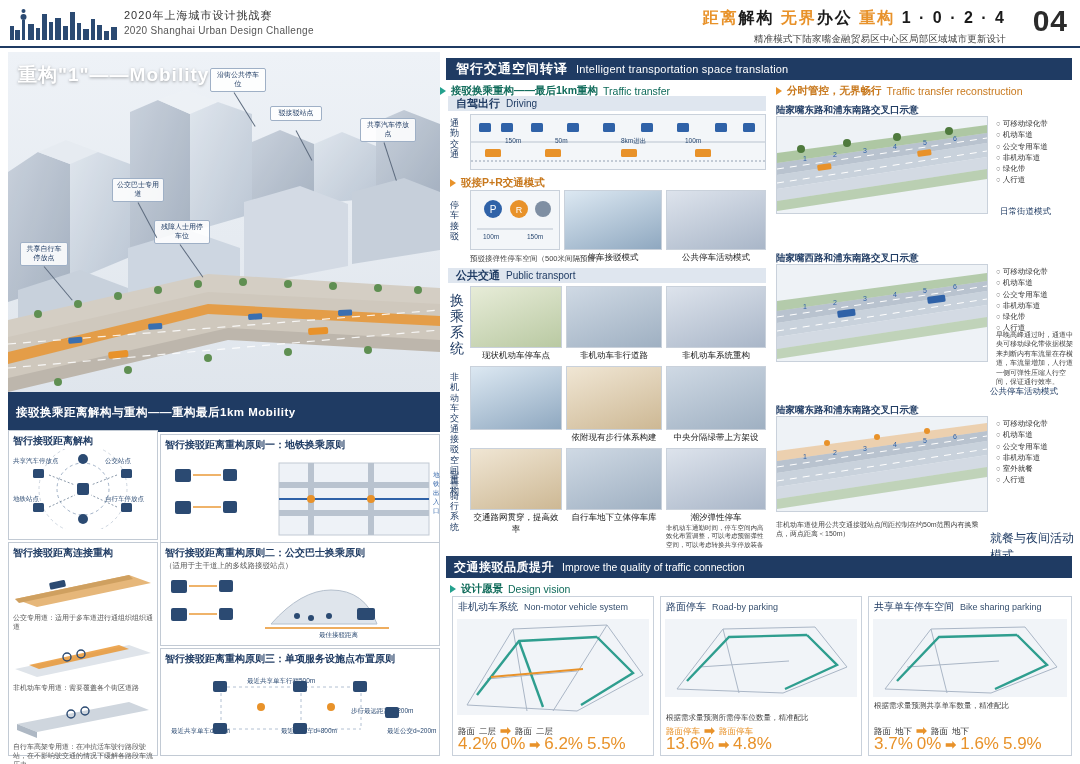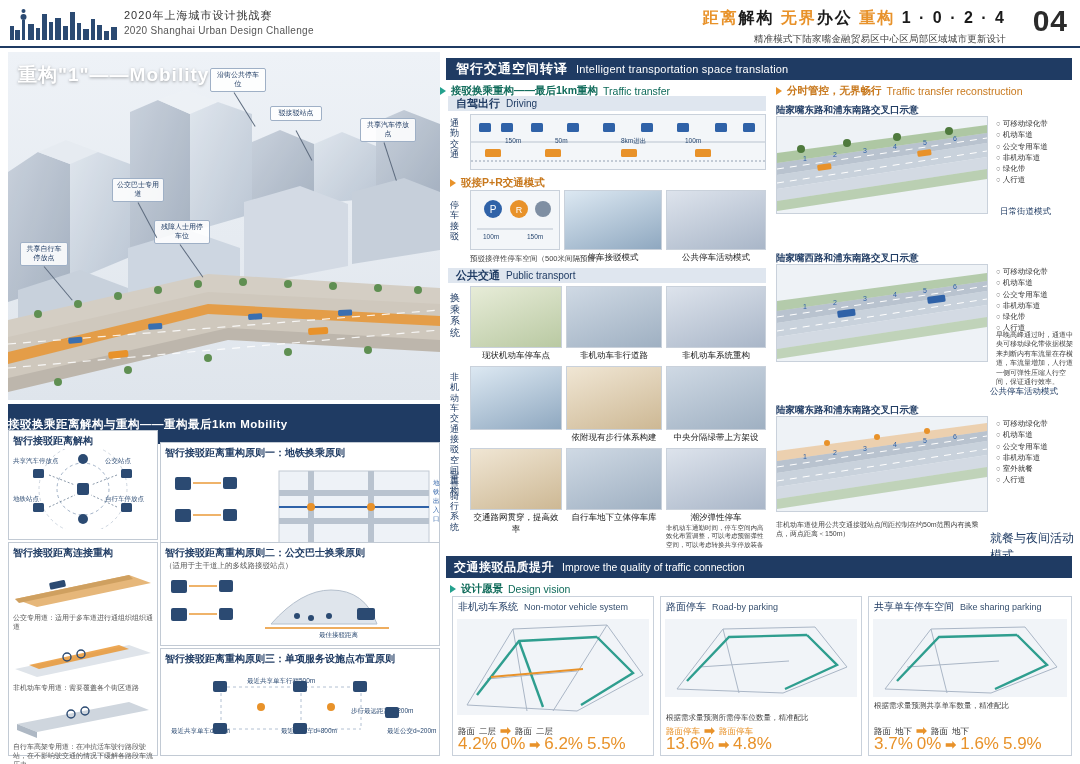--- a/index.html
+++ b/index.html
@@ -42,21 +42,21 @@
   .persp {
     position:absolute; left:8px; top:52px; width:432px; height:348px;
     background:linear-gradient(170deg,#eef2f7 0%,#e3e9f1 45%,#dfe4ea 100%);
     overflow:hidden;
   }
   .persp-title { position:absolute; left:10px; top:10px; font-size:19px; font-weight:bold; color:#ffffff; letter-spacing:1px; text-shadow:0 1px 3px rgba(0,0,0,.35);}
   .callout { position:absolute; font-size:7px; color:#1f3b63; background:rgba(255,255,255,.88); border:1px solid #9fb0c6; border-radius:2px; padding:2px 4px; line-height:1.25; text-align:center;}
   .cl-line { position:absolute; background:#5d6b7e; height:1px; transform-origin:left center;}
 
   
-  .lowbar { position:absolute; left:8px; top:404px; width:432px; height:40px; background:#1f3b63; color:#fff; display:flex; align-items:center; font-size:11.5px; font-weight:bold; letter-spacing:.5px;}
+  .lowbar { position:absolute; left:8px; top:392px; width:432px; height:40px; background:#1f3b63; color:#fff; display:flex; align-items:center; padding-left:8px; font-size:11.5px; font-weight:bold; letter-spacing:.5px;}
   .grid4 { position:absolute; left:8px; top:430px; width:432px; height:326px; }
   .cell { position:absolute; border:1px solid #c2cad4; background:#fff; }
   .cell-hd { font-size:10px; font-weight:bold; color:#1f3b63; padding:3px 4px 2px; line-height:1.3;}
   .cell-sub { font-size:7.5px; color:#555; padding:0 4px 2px; line-height:1.25;}
   .cell-note { font-size:7px; color:#555; padding:2px 4px; line-height:1.3;}
   .mini { position:absolute; font-size:6.5px; color:#2b4a72; }
   .panel { position:absolute; background:#fff; border:1px solid #c9d1db; overflow:hidden; }
   .cap { position:absolute; font-size:8.5px; color:#222; text-align:center; width:100%;}
 
   .photo-a { background:linear-gradient(160deg,#cfd9e4,#9fb0c2); }
@@ -245,21 +245,21 @@
           <line x1="40" y1="58" x2="66" y2="46"></line>
             <line x1="108" y1="58" x2="82" y2="46"></line>
         </g>
       </svg>
       <div class="mini" style="left:4px; top:26px;">共享汽车停放点</div>
       <div class="mini" style="left:4px; top:64px;">地铁站点</div>
       <div class="mini" style="left:96px; top:26px;">公交站点</div>
       <div class="mini" style="left:96px; top:64px;">自行车停放点</div>
     </div>
 
-    <div class="cell" style="left:152px; top:12px; width:280px; height:110px;">
+    <div class="cell" style="left:152px; top:4px; width:280px; height:110px;">
       <div class="cell-hd">智行接驳距离重构原则一：地铁换乘原则</div>
       <svg width="278" height="84" viewBox="0 0 278 84" style="position:absolute; left:0; top:22px;">
         <g fill="#2b4a72">
           <rect x="14" y="12" width="16" height="13" rx="2"></rect>
             <rect x="14" y="44" width="16" height="13" rx="2"></rect>
           <rect x="62" y="12" width="14" height="12" rx="2"></rect>
             <rect x="62" y="44" width="14" height="12" rx="2"></rect>
         </g>
         <g stroke="#e8922a" stroke-width="1.4" fill="none">
           <path d="M32,18 L60,18"></path>
@@ -443,21 +443,21 @@
   <div class="panel photo-c" style="left:666px; top:190px; width:100px; height:60px;"></div>
   <div class="cap" style="left:564px; top:252px; width:98px;">停车接驳模式</div>
   <div class="cap" style="left:666px; top:252px; width:100px;">公共停车活动模式</div>
   <div style="position:absolute; left:470px; top:254px; font-size:7.5px; color:#444;">预驳接弹性停车空间（500米间隔预留）</div>
 
   <div class="subbar" style="left:448px; top:268px; width:318px; height:15px;">
     <span class="cn">公共交通</span>
     <span class="en">Public transport</span>
   </div>
 
-  <div style="position:absolute; left:450px; top:292px; width:16px; font-size:10px; line-height:1.15; color:#1f3b63;">换乘系统</div>
+  <div style="position:absolute; left:450px; top:292px; width:16px; font-size:14px; line-height:1.15; color:#1f3b63;">换乘系统</div>
   <div style="position:absolute; left:450px; top:372px; width:16px; font-size:9px; line-height:1.15; color:#1f3b63;">非机动车交通接驳空间重构</div>
   <div style="position:absolute; left:450px; top:470px; width:16px; font-size:9px; line-height:1.15; color:#1f3b63;">智慧骑行系统</div>
 
   <div class="panel photo-b" style="left:470px; top:286px; width:92px; height:62px;"></div>
   <div class="panel photo-a" style="left:566px; top:286px; width:96px; height:62px;"></div>
   <div class="panel photo-c" style="left:666px; top:286px; width:100px; height:62px;"></div>
   <div class="cap" style="left:470px; top:350px; width:92px;">现状机动车停车点</div>
   <div class="cap" style="left:566px; top:350px; width:96px;">非机动车非行道路</div>
   <div class="cap" style="left:666px; top:350px; width:100px;">非机动车系统重构</div>
 

